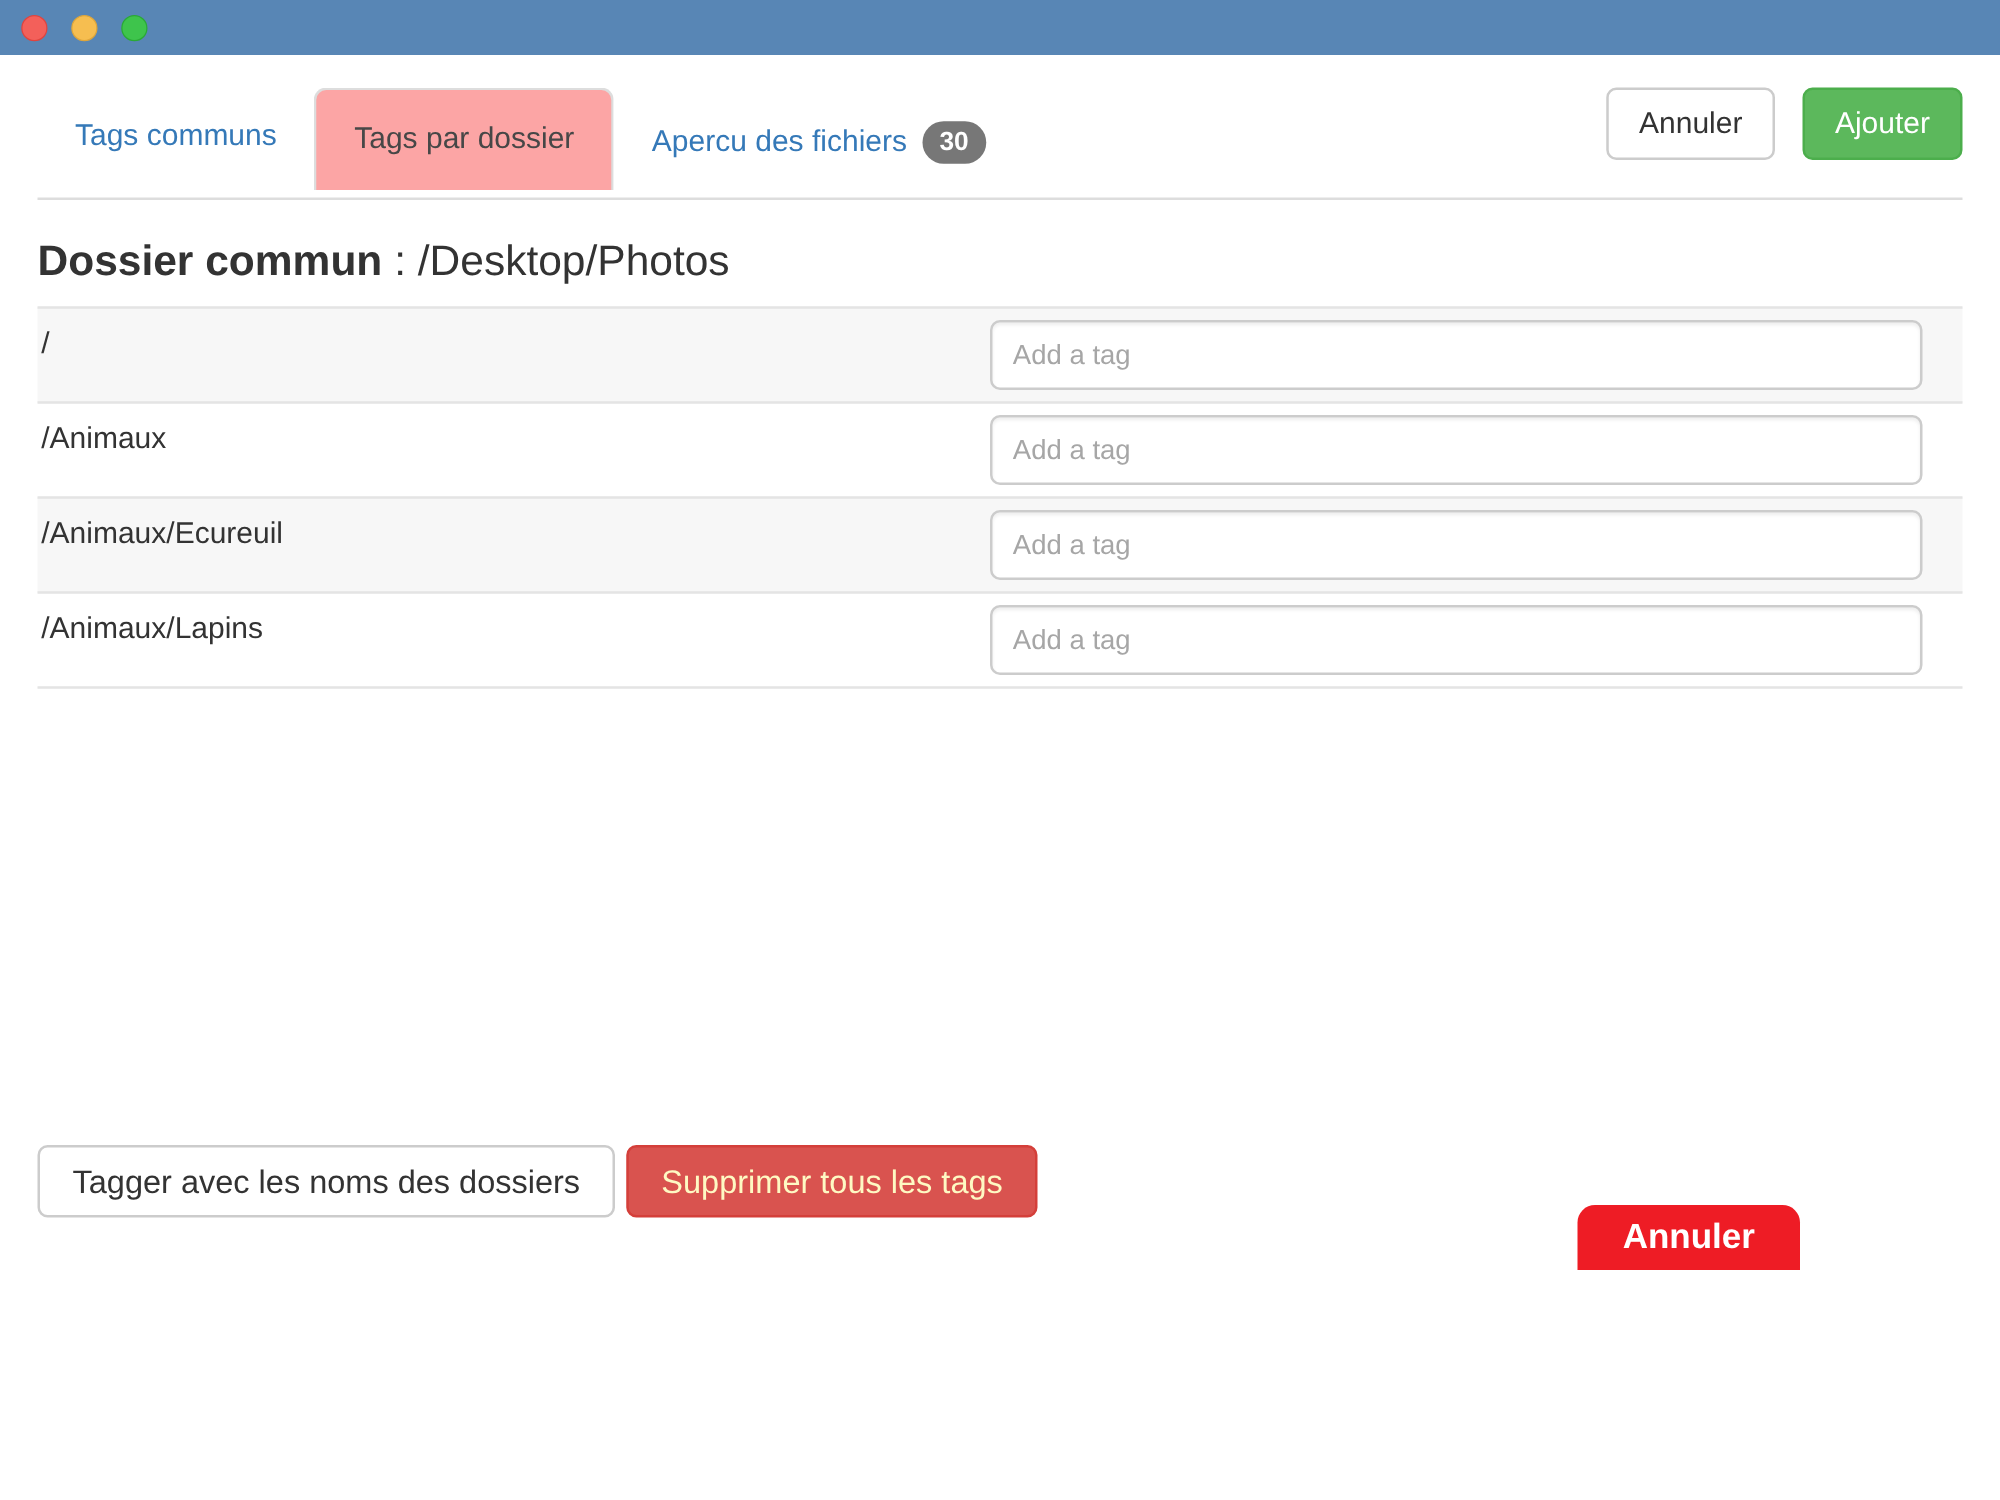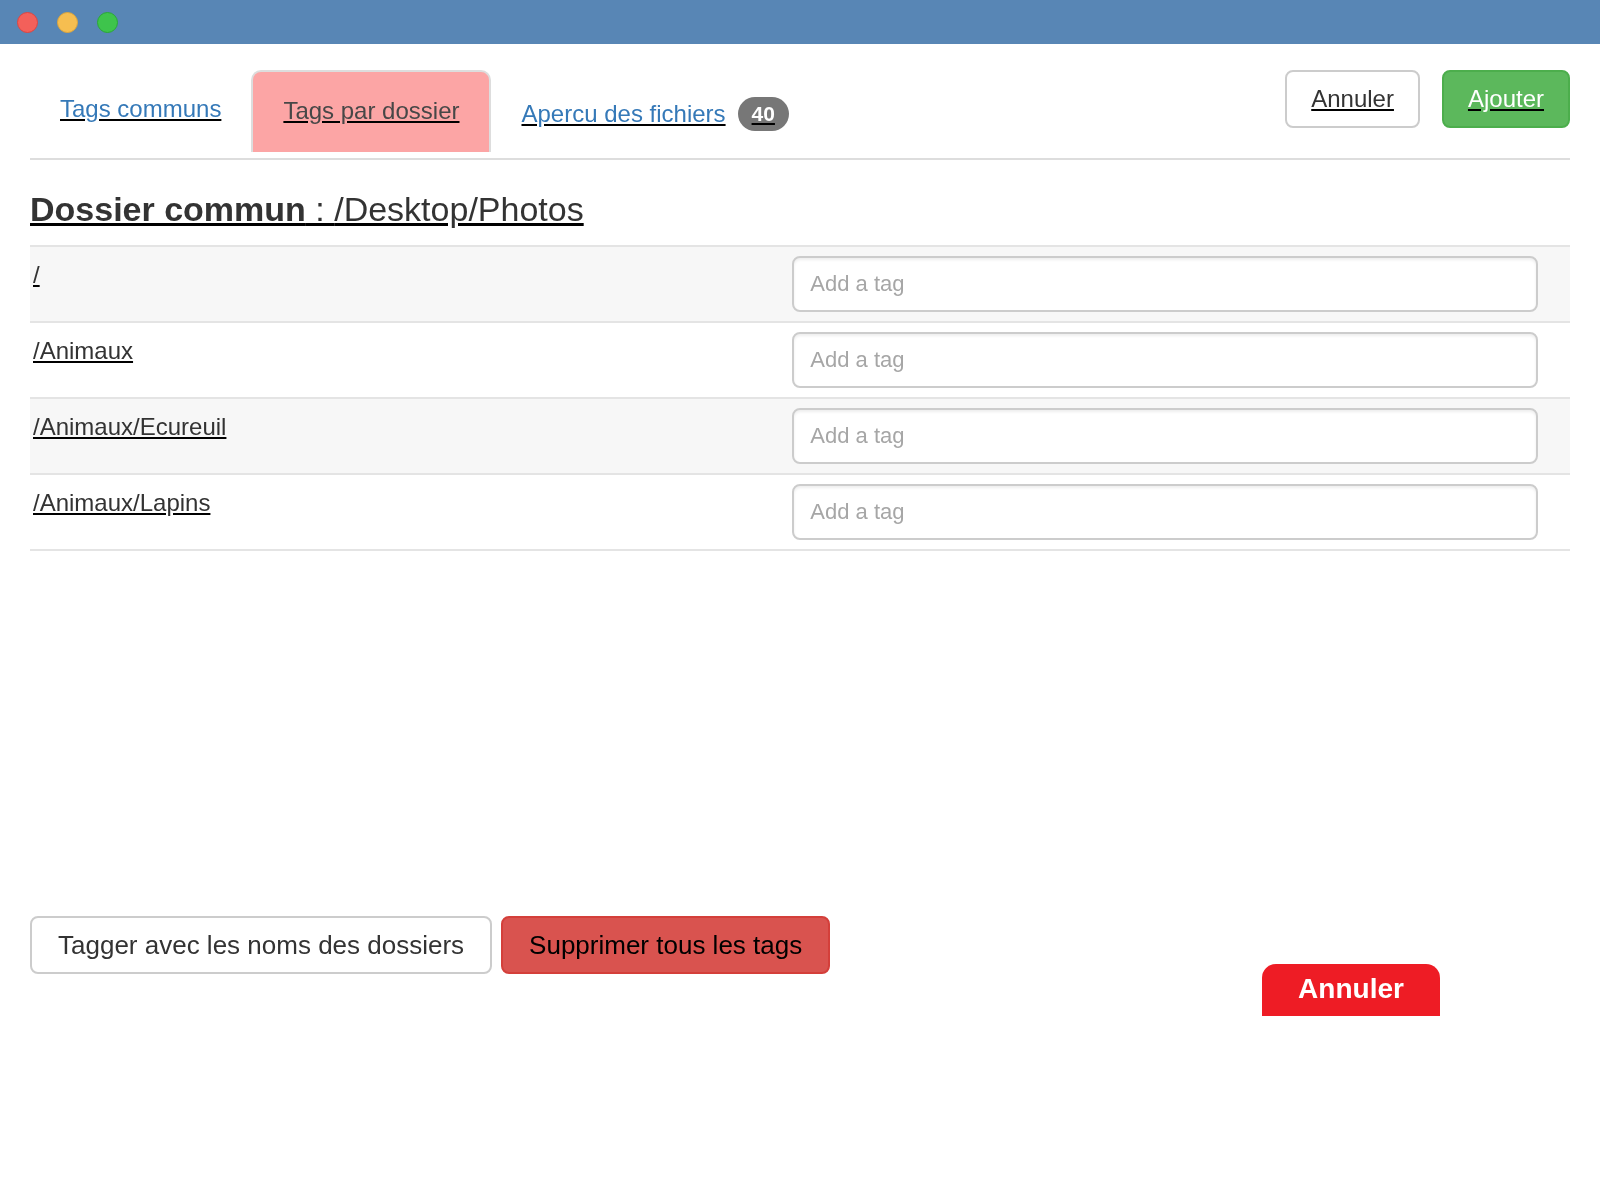--- a/index.html
+++ b/index.html
@@ -7,21 +7,20 @@
   body {
     font-family: "Liberation Sans", "DejaVu Sans", sans-serif;
     background: #ffffff;
   }
   .window {
     width: 1600px;
     height: 1016px;
     position: relative;
     overflow: hidden;
     background: #ffffff;
-    text-decoration: underline;
   }
   
   .titlebar {
     height: 44px;
     background: var(--titlebar);
     display: flex;
     align-items: center;
     padding-left: 17px;
     gap: 19px;
   }
@@ -83,21 +82,21 @@
     font-size: 24px;
     line-height: 24px;
     border-radius: 8px;
     padding: 15px 24px;
     border: 2px solid transparent;
     cursor: pointer;
     white-space: nowrap;
   }
   .btn-default { background: #ffffff; border-color: var(--input-border); color: var(--text); }
   .btn-success { background: var(--success); border-color: var(--success-border); color: #ffffff; }
-  .btn-danger  { background: var(--danger);  border-color: var(--danger-border);  color: #000000; }
+  .btn-danger  { background: var(--danger);  border-color: var(--danger-border);  color: #fef9c3; }
 
   .common-folder {
     margin-top: 30px;
     font-size: 34px;
     color: var(--text);
   }
   .common-folder strong { font-weight: bold; }
 
   
   .folder-table {
@@ -172,21 +171,21 @@
   </div>
 
   <div class="content">
 
     <div class="tabbar">
       <div class="tabs">
         <div class="tab">Tags communs</div>
         <div class="tab active">Tags par dossier</div>
         <div class="tab">
           <span>Apercu des fichiers</span>
-          <span class="badge">40</span>
+          <span class="badge">30</span>
         </div>
       </div>
       <div class="actions">
         <button class="btn btn-default">Annuler</button>
         <button class="btn btn-success">Ajouter</button>
       </div>
     </div>
 
     <div class="common-folder">
       <strong>Dossier commun</strong><span> : </span><span>/Desktop/Photos</span>

